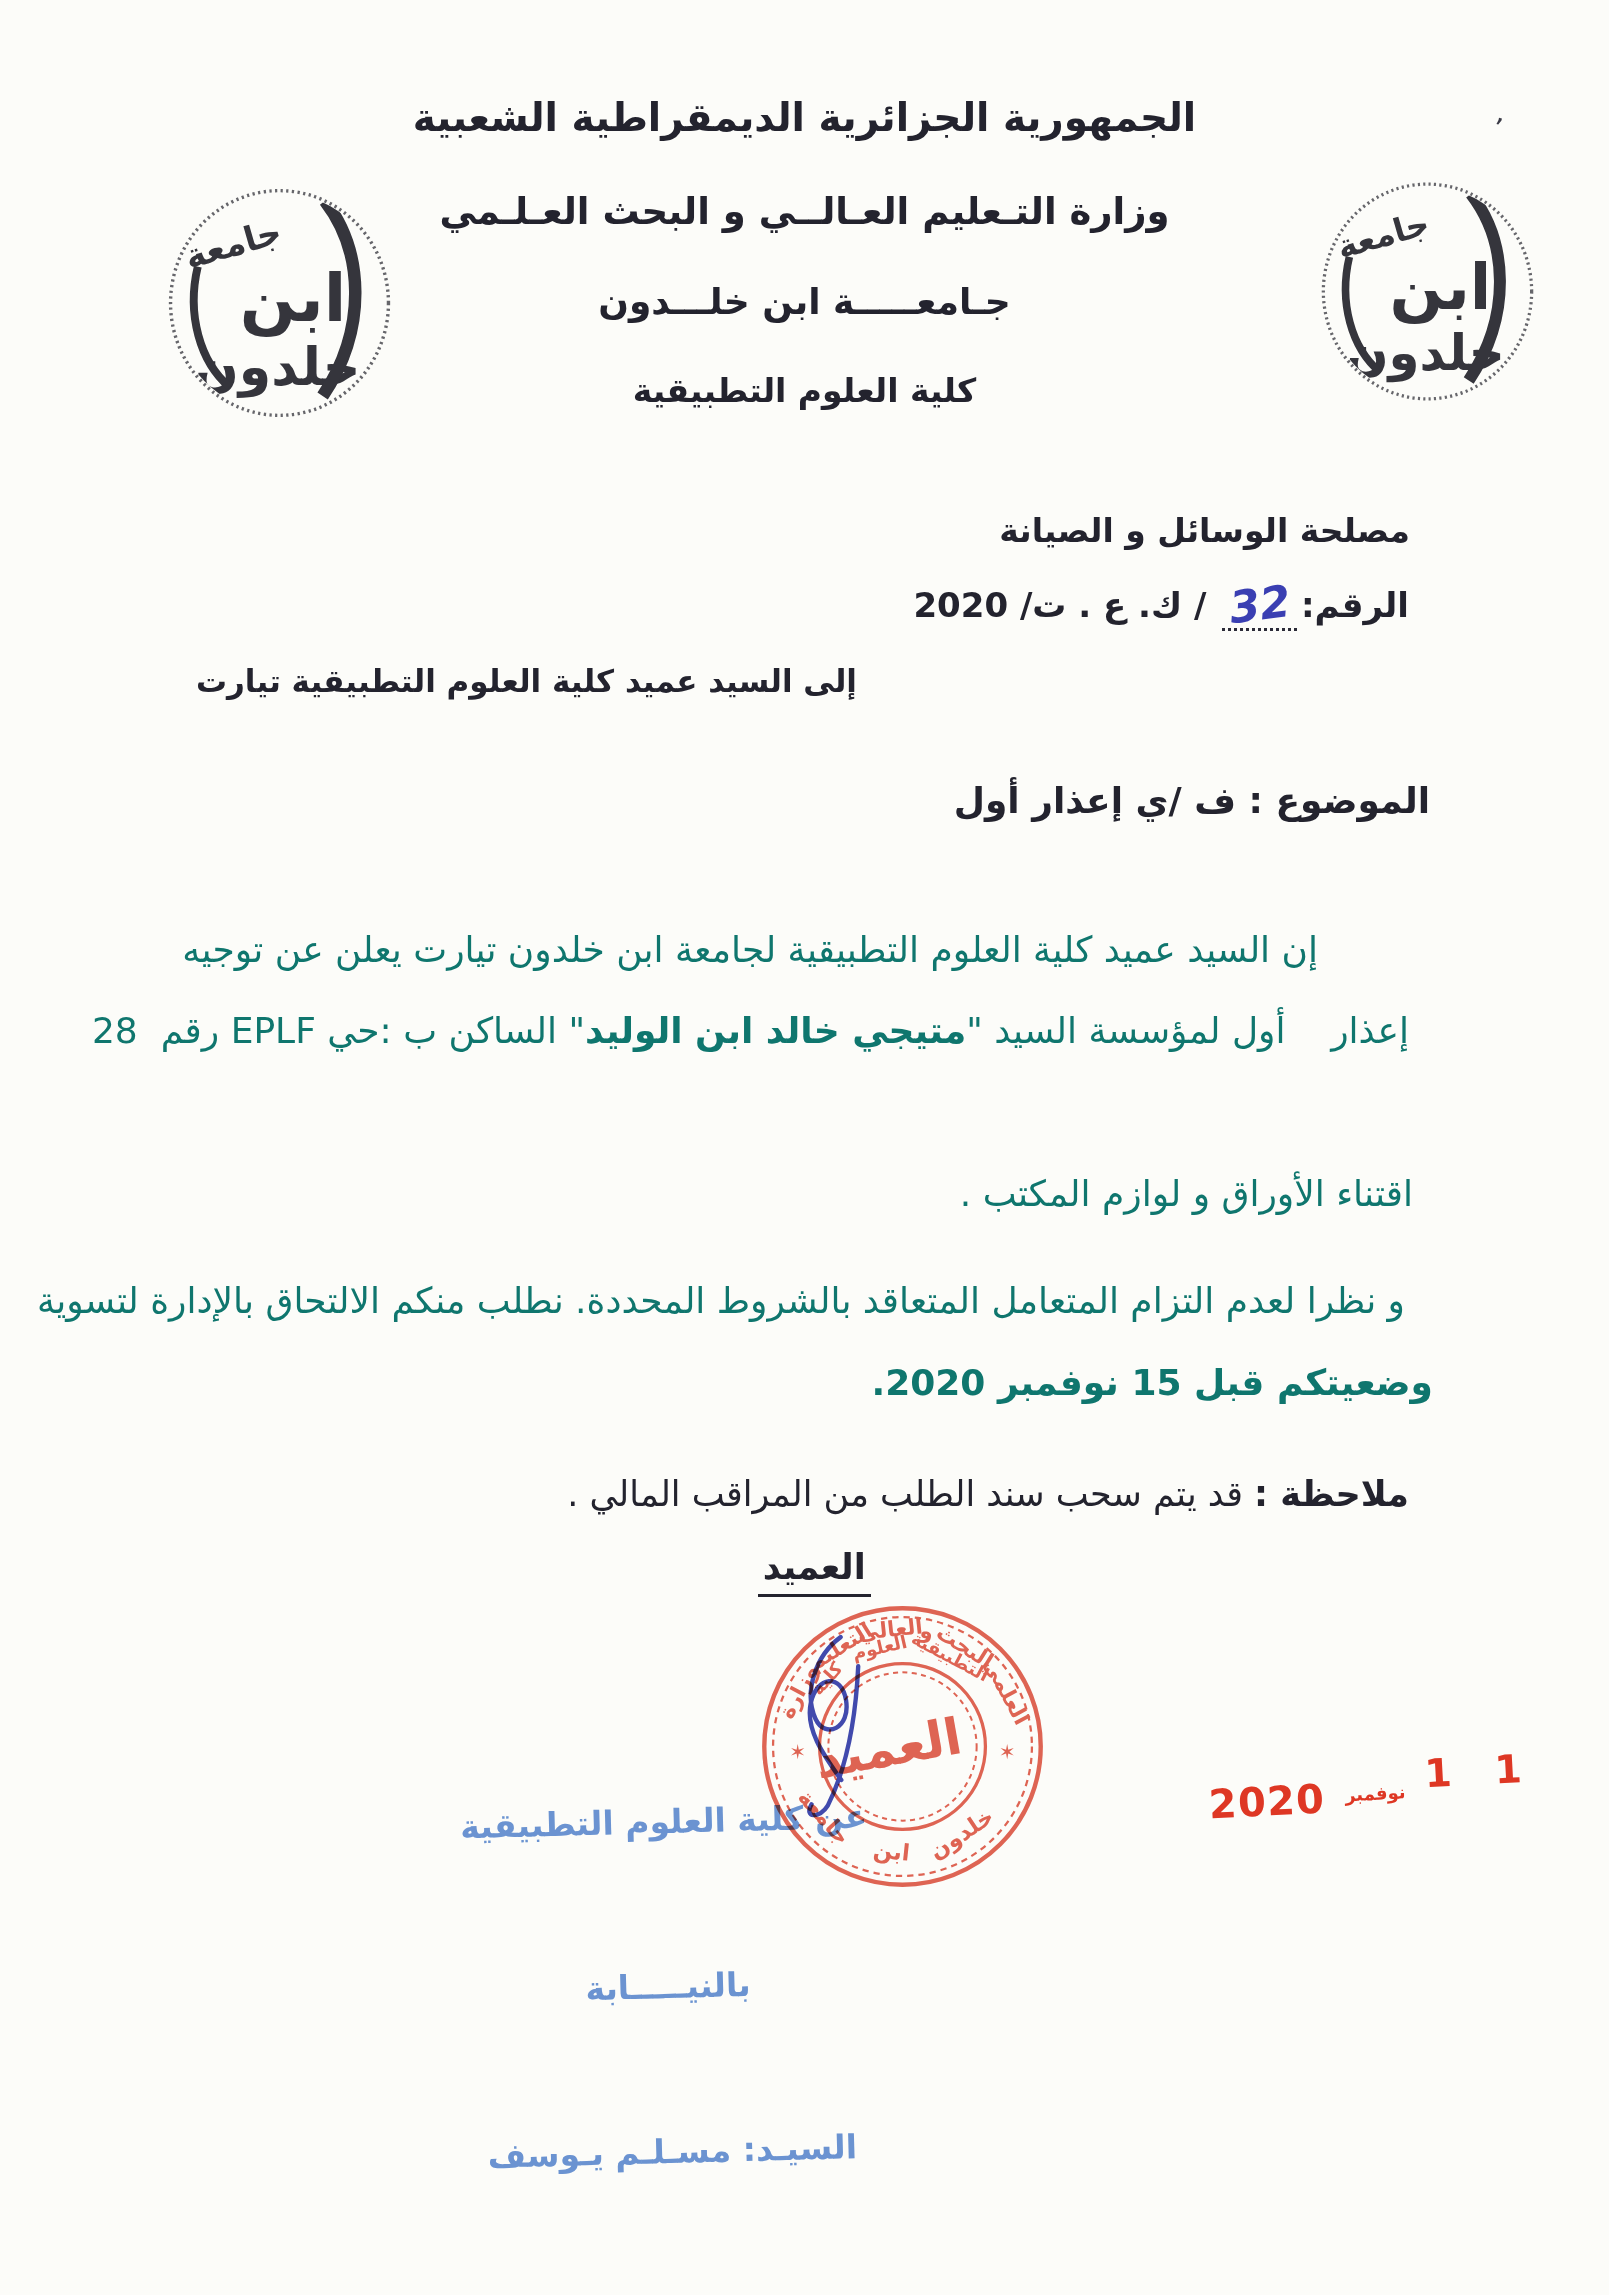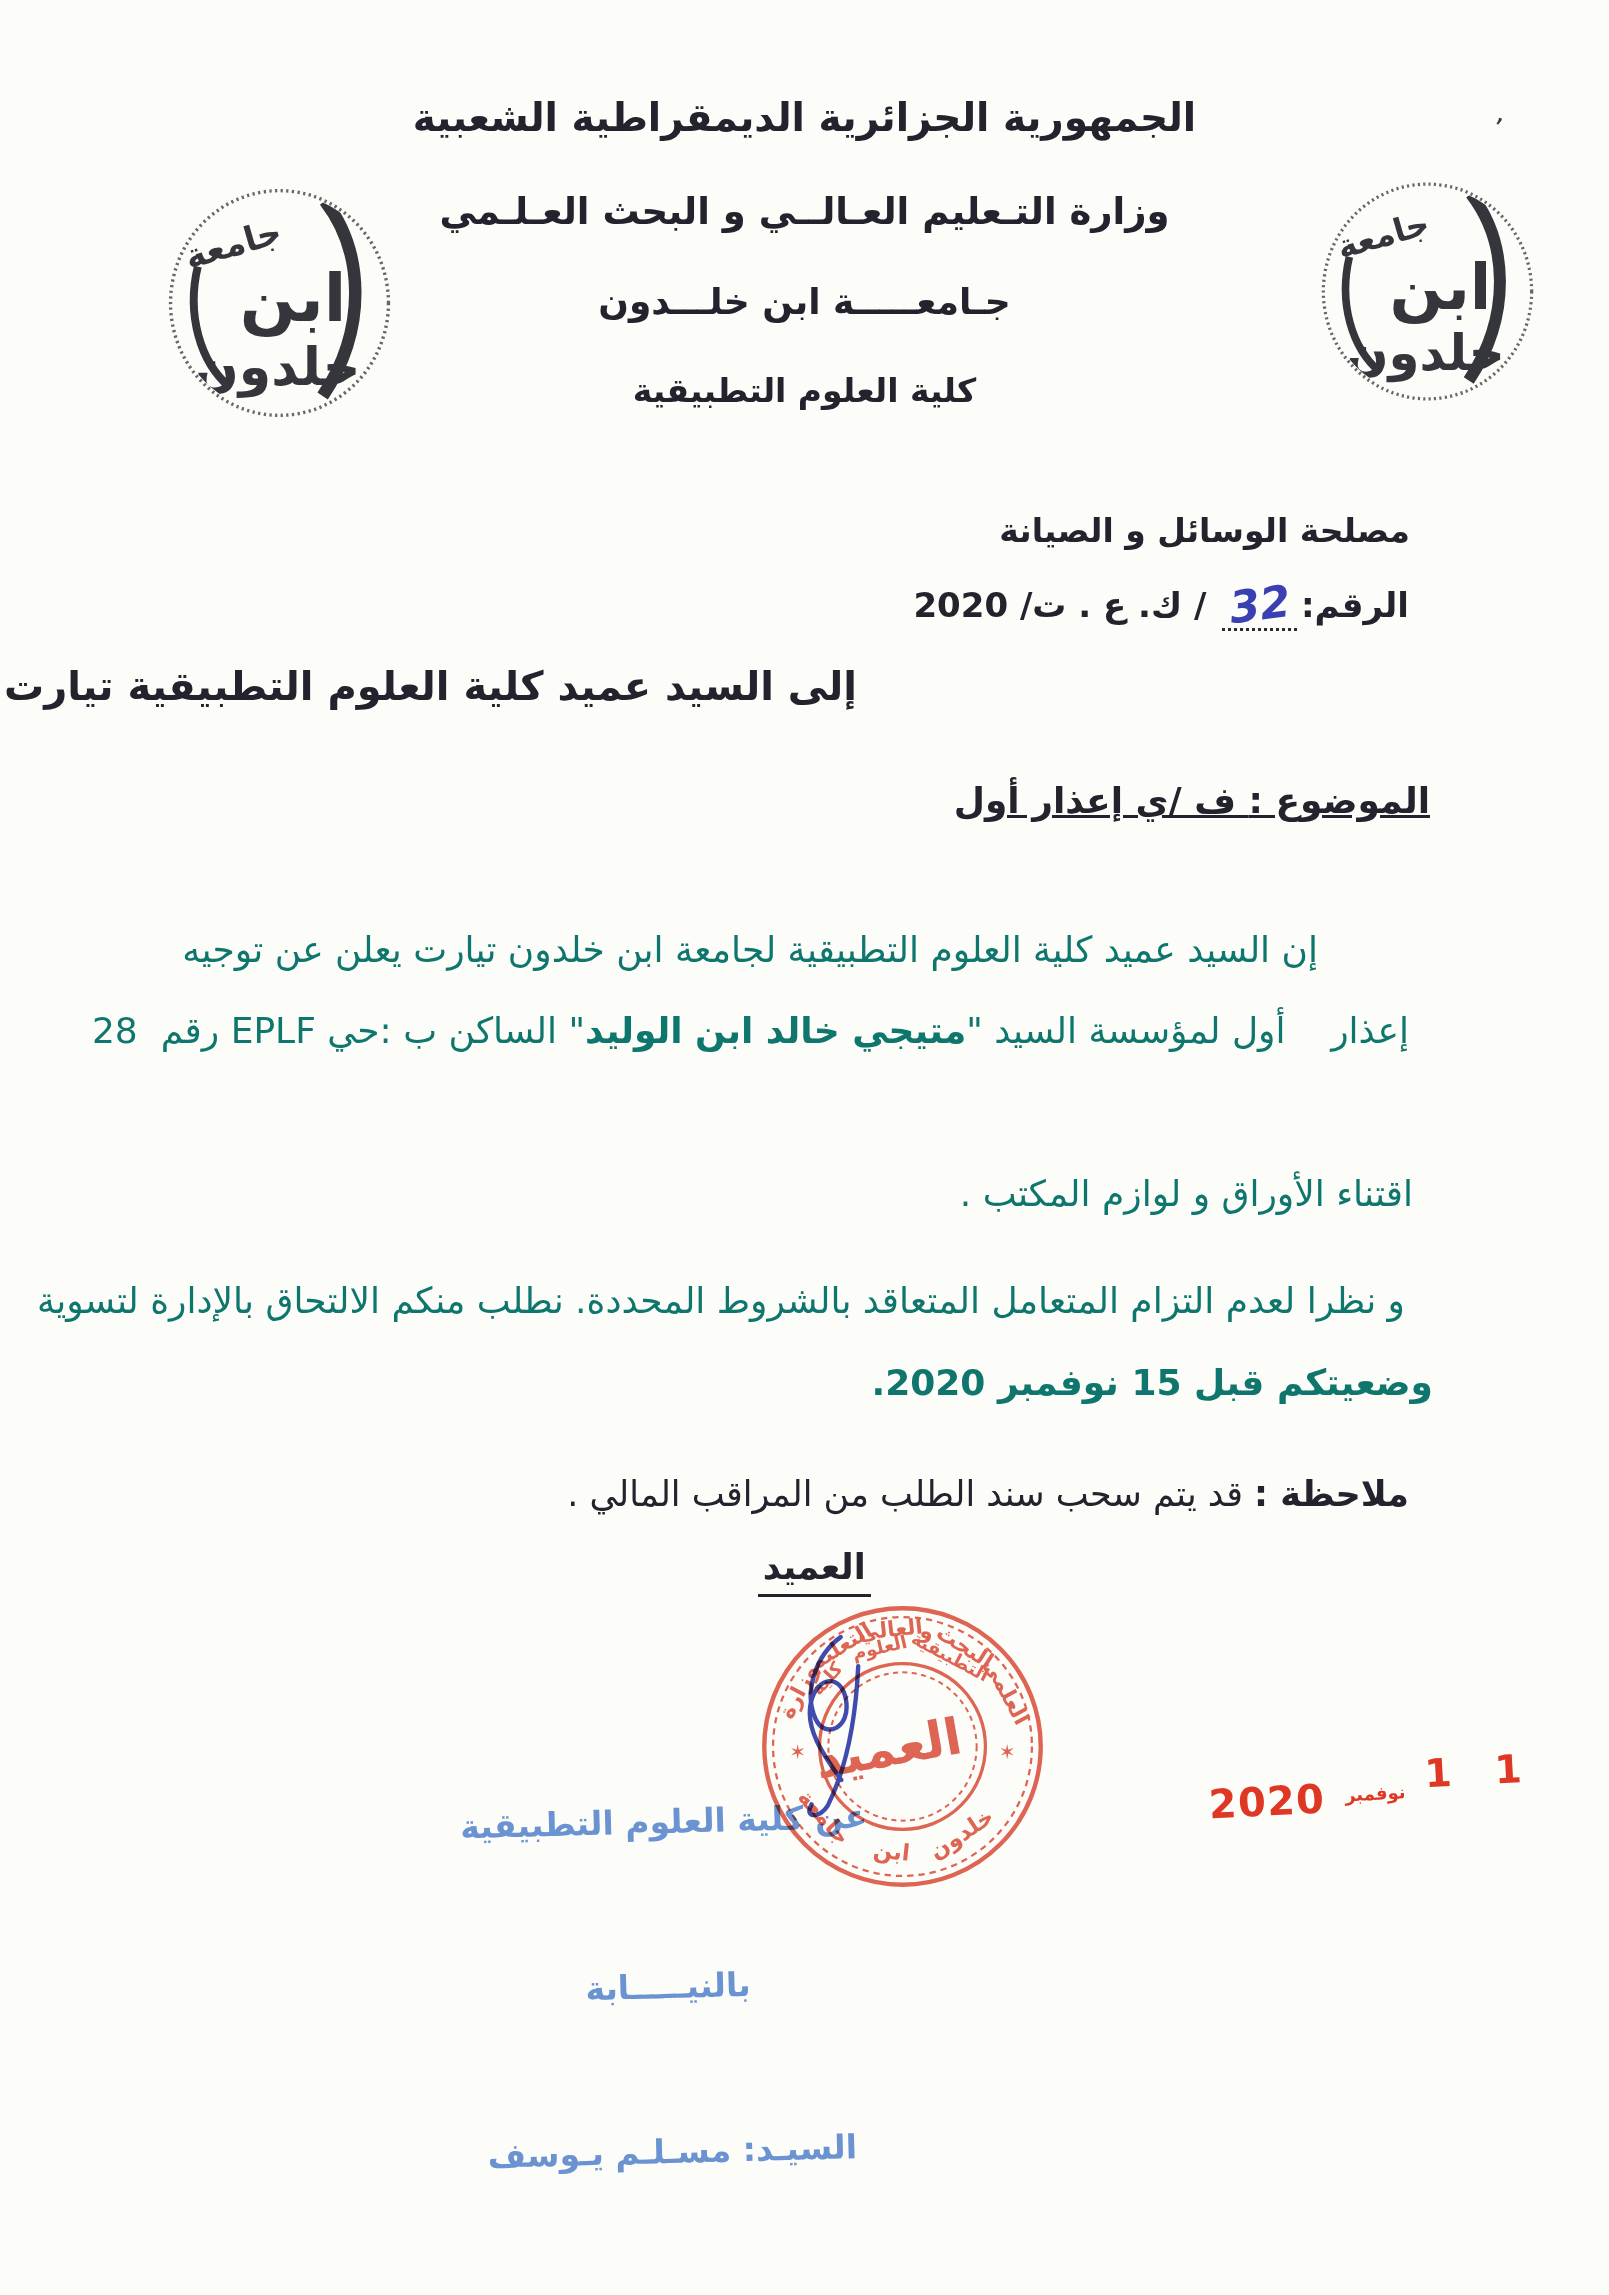--- a/index.html
+++ b/index.html
@@ -27,22 +27,22 @@
   .seal-left{left:166px;top:187px;width:227px;height:232px;}
   .seal-right{left:1319px;top:178px;width:217px;height:227px;}
   .seal svg{width:100%;height:100%;opacity:.93;}
   svg text{font-family:"DejaVu Sans",sans-serif;font-weight:bold;}
 
   .dept{top:511px;right:199px;font-size:33px;font-weight:bold;}
   .refline{top:580px;right:200px;font-size:34px;font-weight:bold;}
   .dotnum{display:inline-block;border-bottom:3.3px dotted #2b2b38;padding:0 6.7px 2.7px;margin:0 4px;}
   .hand32{display:inline-block;color:#3a3fb2;font-size:44px;font-style:italic;font-weight:bold;transform:rotate(-7deg) translateY(2.7px);line-height:1;}
 
-  .addressee{top:663px;right:752px;font-size:40px;font-weight:bold;}
-  .subject{top:780px;right:179px;font-size:36px;text-decoration:underline;}
+  .addressee{top:663px;right:752px;font-size:31px;font-weight:bold;}
+  .subject{top:780px;right:179px;font-size:36px;}
   .subject .lbl{font-weight:bold;}
   .subject .txt{font-weight:bold;}
 
   .bodyline{font-size:36px;color:#0f766e;}
   .bl1{top:929px;right:291px;}
   .bl2{top:1010px;right:200px;}
   .bl3{top:1092px;right:191px;}
   .bl4{top:1173px;right:196px;}
   .bl5{top:1280px;right:204px;}
   .bl6{top:1362px;right:176px;font-weight:bold;}

